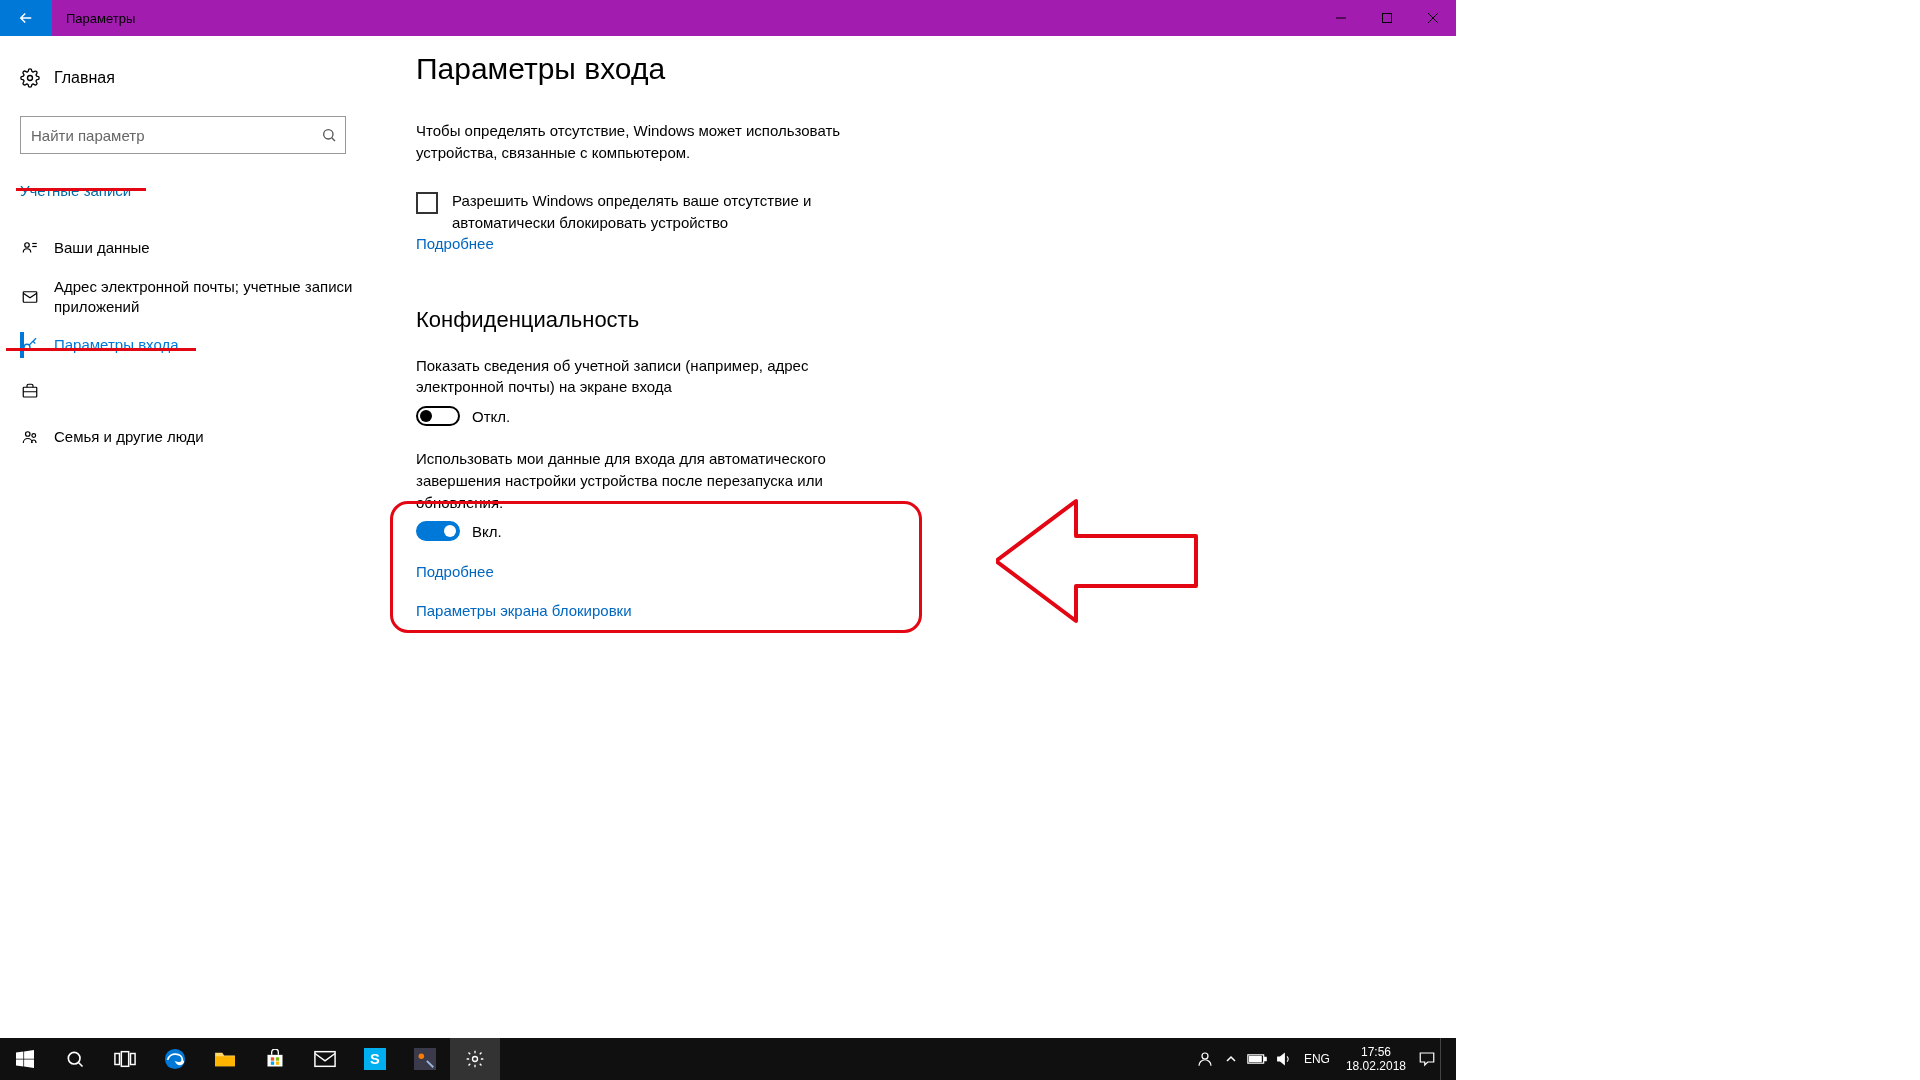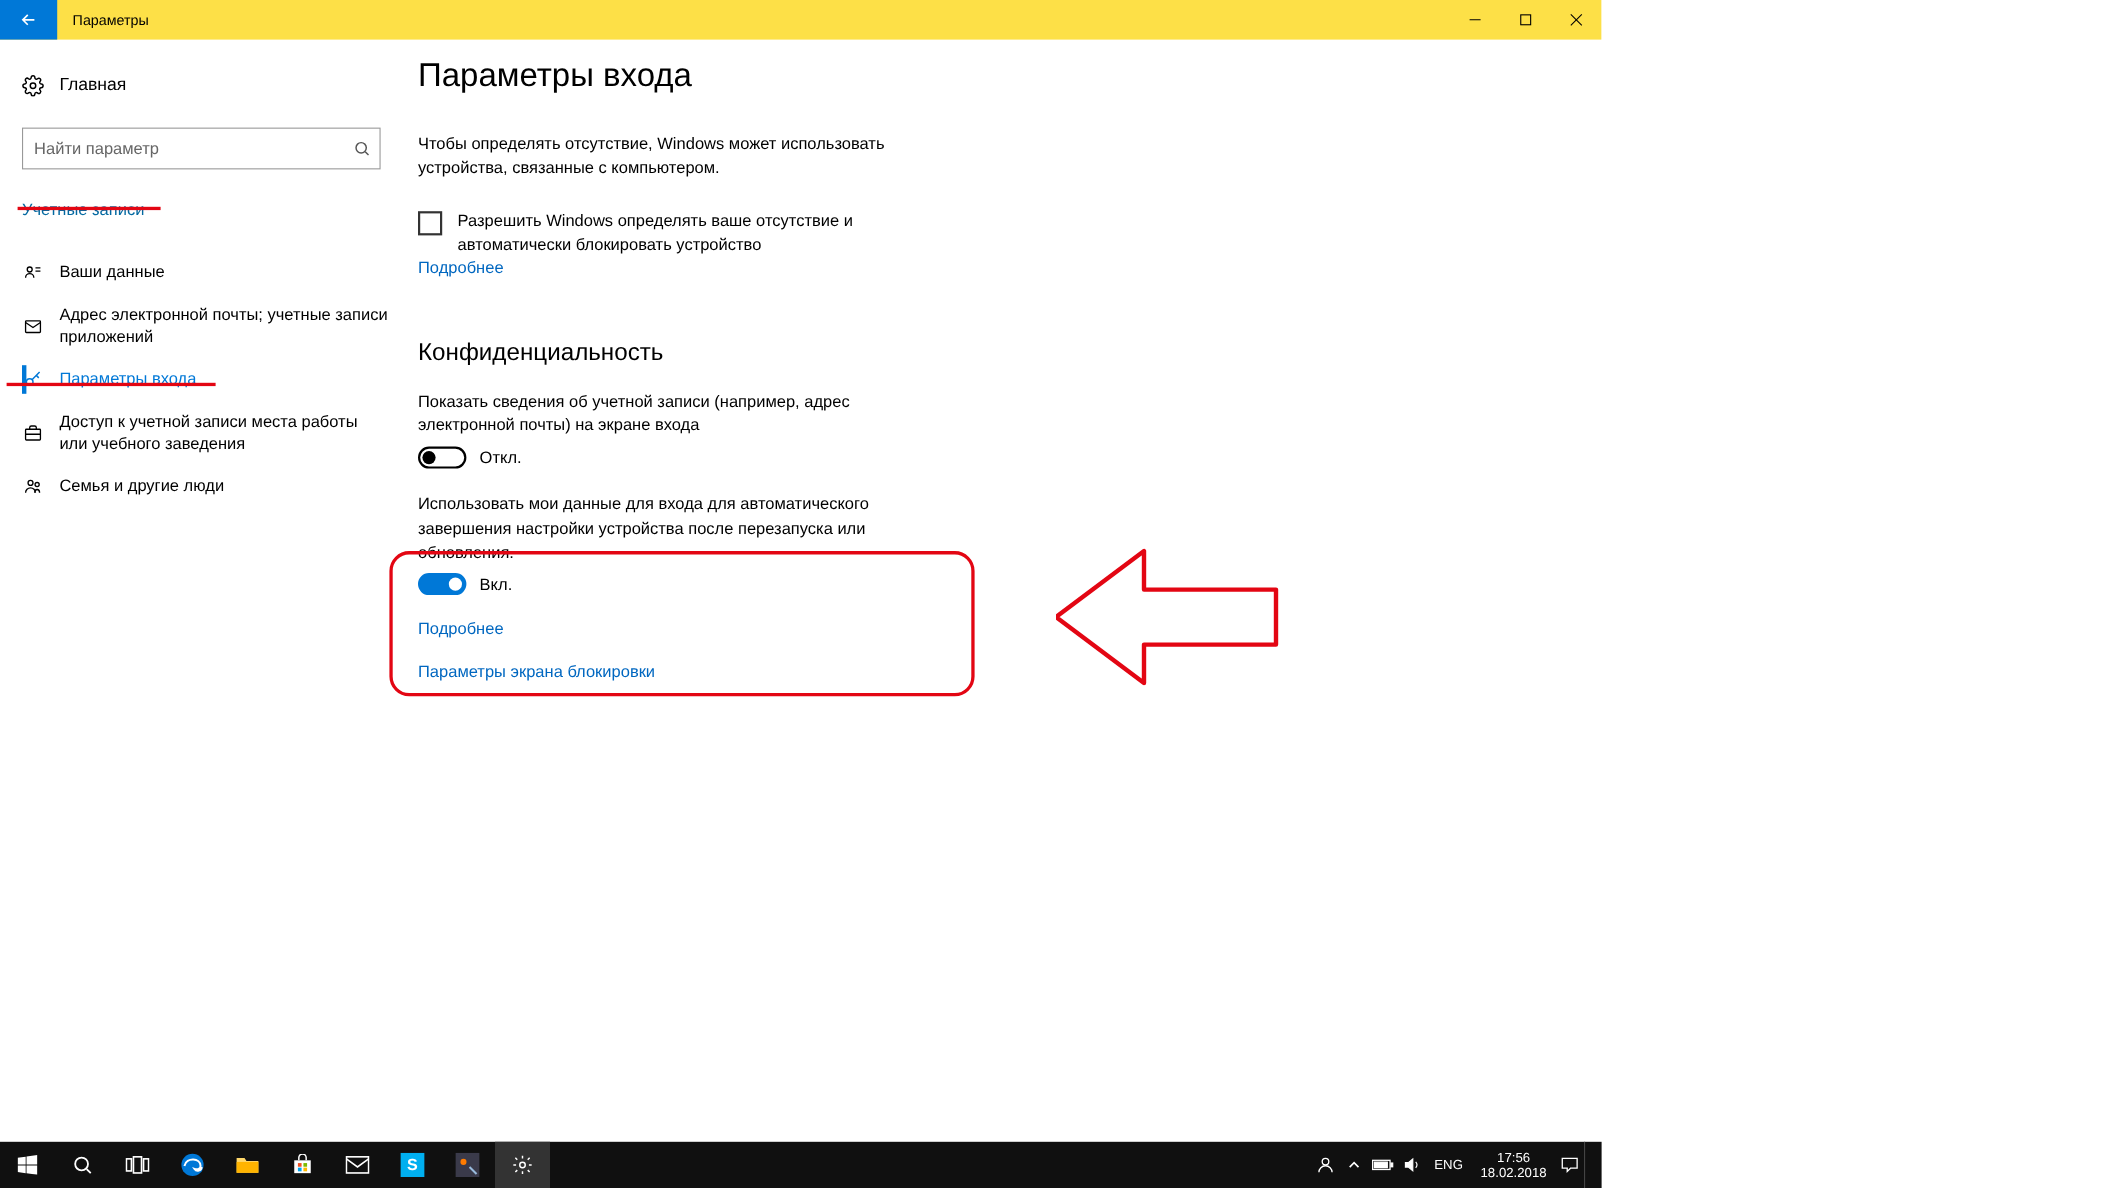--- a/index.html
+++ b/index.html
@@ -1,27 +1,27 @@
 <!DOCTYPE html>
 <html><head>
 <meta charset="utf-8">
 <style>
 * { margin:0; padding:0; box-sizing:border-box; font-family:"Segoe UI",Arial,sans-serif; -webkit-font-smoothing:antialiased; }
 html,body { width:1456px; height:816px; background:#fff; overflow:hidden; }
 
 
-.titlebar { height:36px; display:flex; align-items:center; background:#fde047; position:relative; }
+.titlebar { height:36px; display:flex; align-items:center; background:#a21caf; position:relative; }
 .back-btn { width:52px; height:36px; background:#0078d7; display:flex; align-items:center; justify-content:center; color:#fff; }
 .app-title { margin-left:14px; font-size:13px; color:#000; }
 .winctrl { position:absolute; right:0; top:0; display:flex; }
 .winbtn { width:46px; height:36px; display:flex; align-items:center; justify-content:center; color:#000; }
 .winbtn svg { width:12px; height:12px; }
 
 
-.body-area { display:flex; height:738px; }
+.body-area { display:flex; height:738px;gap:36px; }
 
 
 .sidebar { width:380px; padding:22px 0 0 20px; }
 .home-row { display:flex; align-items:center; gap:14px; height:40px; margin-bottom:18px; }
 .home-row .icon { width:20px; height:20px; }
 .home-row span { font-size:16px; }
 .search-box { width:326px; height:38px; border:1px solid #999; display:flex; align-items:center; padding:0 8px 0 10px; }
 .search-box input { border:none; outline:none; flex:1; font-size:15px; background:transparent; }
 .search-box input::placeholder { color:#666; }
 .search-box svg { width:16px; height:16px; color:#555; }
@@ -156,21 +156,20 @@
           </span>
         <span class="nav-label">Параметры входа</span>
       </div>
       <div class="nav-item">
         <span class="nav-icon">
             <svg viewBox="0 0 24 24" width="18" height="18" fill="none" stroke="#000" stroke-width="1.6">
               <rect x="3" y="7" width="18" height="13" rx="1"></rect>
               <path d="M8 7V5a2 2 0 0 1 2-2h4a2 2 0 0 1 2 2v2M3 13h18"></path>
             </svg>
           </span>
-        <span class="nav-label">Доступ к учетной записи места работы или учебного заведения</span>
       </div>
       <div class="nav-item">
         <span class="nav-icon">
             <svg viewBox="0 0 24 24" width="18" height="18" fill="none" stroke="#000" stroke-width="1.6">
               <circle cx="9" cy="8" r="3"></circle>
               <circle cx="17" cy="10" r="2.5"></circle>
               <path d="M3 20c0-3.3 2.7-6 6-6s6 2.7 6 6M14 20c0-2 1.3-4 3-4s3 2 3 4"></path>
             </svg>
           </span>
         <span class="nav-label">Семья и другие люди</span>

